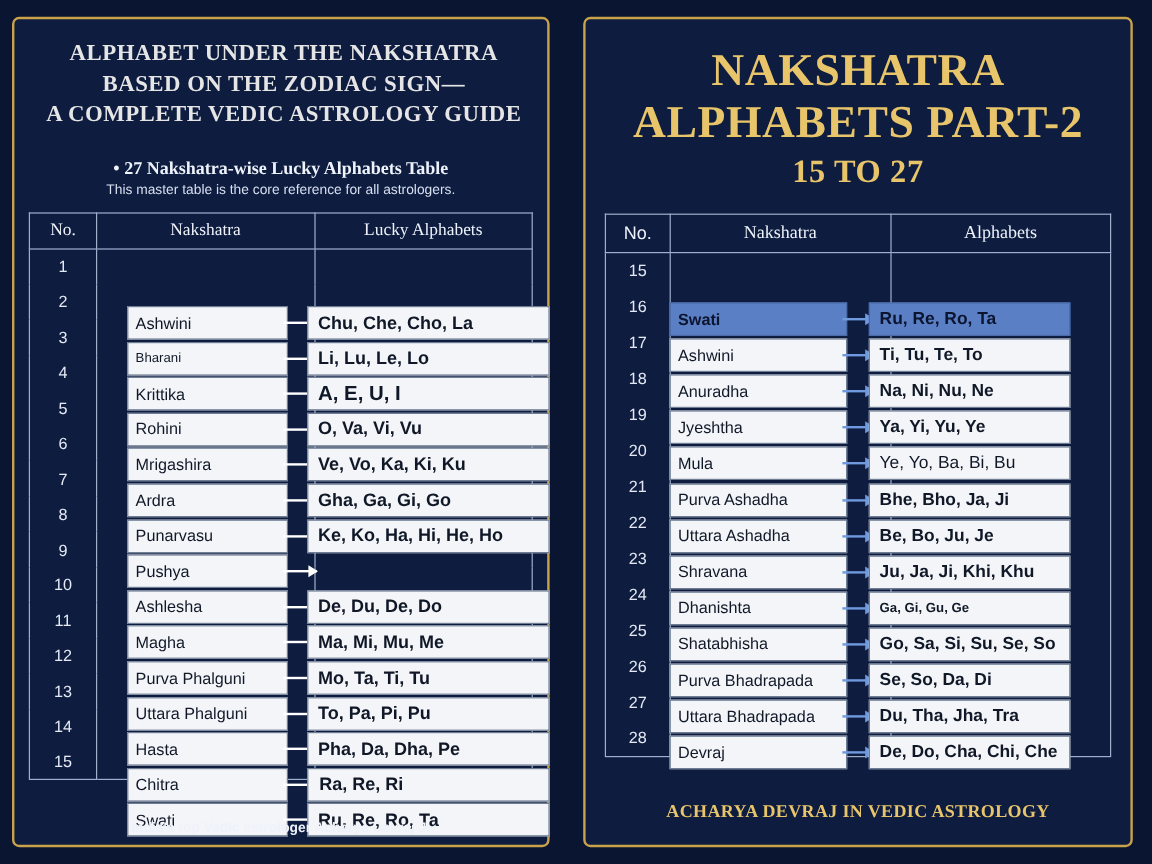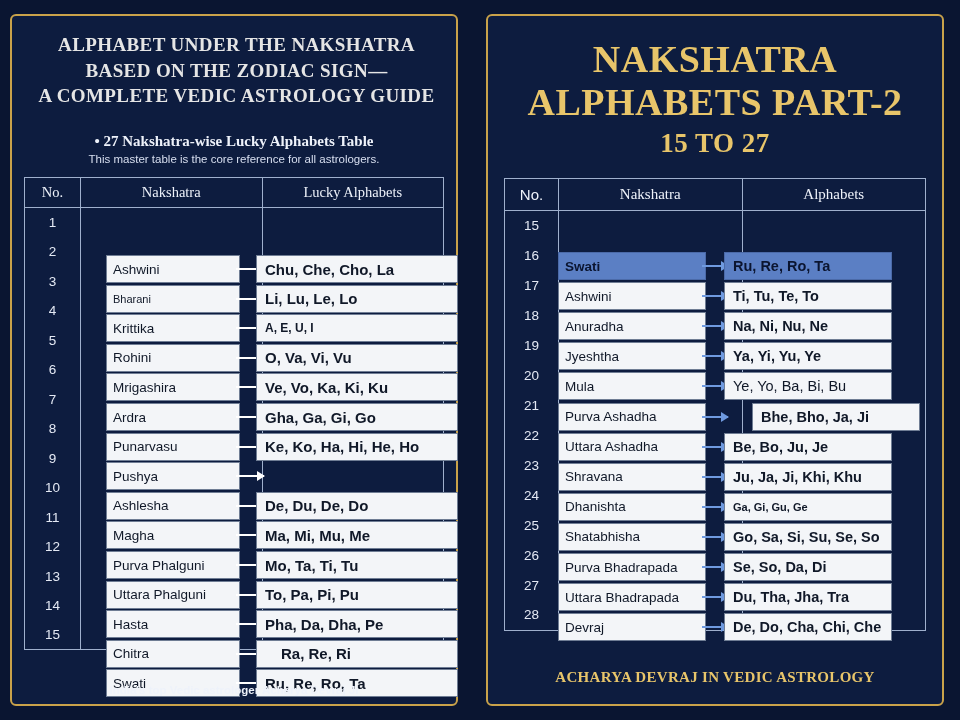--- a/index.html
+++ b/index.html
@@ -286,21 +286,21 @@
 
     <div id="left-overlay" style="position:absolute;left:0;top:0;width:100%;height:100%;pointer-events:none;">
         <div class="wbox" style="left: 94px; top: 239px; width: 134px; height: 28px; font-size: 13.5px; padding-left: 6px;">Ashwini</div>
         <div class="arrow" style="left: 224px; top: 252px; width: 28px;"></div>
         <div class="wbox" style="left: 244px; top: 239px; width: 202px; height: 28px; font-size: 15px; font-weight: bold; padding-left: 8px;">Chu, Che, Cho, La</div>
         <div class="wbox" style="left: 94px; top: 268.6px; width: 134px; height: 28px; font-size: 11px; padding-left: 6px;">Bharani</div>
         <div class="arrow" style="left: 224px; top: 281.6px; width: 28px;"></div>
         <div class="wbox" style="left: 244px; top: 268.6px; width: 202px; height: 28px; font-size: 15px; font-weight: bold; padding-left: 8px;">Li, Lu, Le, Lo</div>
         <div class="wbox" style="left: 94px; top: 298.2px; width: 134px; height: 28px; font-size: 13.5px; padding-left: 6px;">Krittika</div>
         <div class="arrow" style="left: 224px; top: 311.2px; width: 28px;"></div>
-        <div class="wbox" style="left: 244px; top: 298.2px; width: 202px; height: 28px; font-size: 12px; font-weight: bold; padding-left: 8px; text-align: center;">A, E, U, I</div>
+        <div class="wbox" style="left: 244px; top: 298.2px; width: 202px; height: 28px; font-size: 17px; font-weight: bold; padding-left: 8px; text-align: center;">A, E, U, I</div>
         <div class="wbox" style="left: 94px; top: 327.8px; width: 134px; height: 28px; font-size: 13.5px; padding-left: 6px;">Rohini</div>
         <div class="arrow" style="left: 224px; top: 340.8px; width: 28px;"></div>
         <div class="wbox" style="left: 244px; top: 327.8px; width: 202px; height: 28px; font-size: 15px; font-weight: bold; padding-left: 8px;">O, Va, Vi, Vu</div>
         <div class="wbox" style="left: 94px; top: 357.4px; width: 134px; height: 28px; font-size: 13.5px; padding-left: 6px; text-align: right;">Mrigashira</div>
         <div class="arrow" style="left: 224px; top: 370.4px; width: 28px;"></div>
         <div class="wbox" style="left: 244px; top: 357.4px; width: 202px; height: 28px; font-size: 15px; font-weight: bold; padding-left: 8px;">Ve, Vo, Ka, Ki, Ku</div>
         <div class="wbox" style="left: 94px; top: 387px; width: 134px; height: 28px; font-size: 13.5px; padding-left: 6px;">Ardra</div>
         <div class="arrow" style="left: 224px; top: 400px; width: 28px;"></div>
         <div class="wbox" style="left: 244px; top: 387px; width: 202px; height: 28px; font-size: 15px; font-weight: bold; padding-left: 8px;">Gha, Ga, Gi, Go</div>
         <div class="wbox" style="left: 94px; top: 416.6px; width: 134px; height: 28px; font-size: 13.5px; padding-left: 6px;">Punarvasu</div>
@@ -318,21 +318,21 @@
         <div class="arrow" style="left: 224px; top: 548px; width: 28px;"></div>
         <div class="wbox" style="left: 244px; top: 535px; width: 202px; height: 28px; font-size: 15px; font-weight: bold; padding-left: 8px;">Mo, Ta, Ti, Tu</div>
         <div class="wbox" style="left: 94px; top: 564.6px; width: 134px; height: 28px; font-size: 13.5px; padding-left: 6px;">Uttara Phalguni</div>
         <div class="arrow" style="left: 224px; top: 577.6px; width: 28px;"></div>
         <div class="wbox" style="left: 244px; top: 564.6px; width: 202px; height: 28px; font-size: 15px; font-weight: bold; padding-left: 8px;">To, Pa, Pi, Pu</div>
         <div class="wbox" style="left: 94px; top: 594.2px; width: 134px; height: 28px; font-size: 13.5px; padding-left: 6px;">Hasta</div>
         <div class="arrow" style="left: 224px; top: 607.2px; width: 28px;"></div>
         <div class="wbox" style="left: 244px; top: 594.2px; width: 202px; height: 28px; font-size: 15px; font-weight: bold; padding-left: 8px;">Pha, Da, Dha, Pe</div>
         <div class="wbox" style="left: 94px; top: 623.8px; width: 134px; height: 28px; font-size: 13.5px; padding-left: 6px;">Chitra</div>
         <div class="arrow" style="left: 224px; top: 636.8px; width: 28px;"></div>
-        <div class="wbox" style="left: 244px; top: 623.8px; width: 202px; height: 28px; font-size: 15px; font-weight: bold; padding-left: 24px;">Ra, Re, Ri</div>
+        <div class="wbox" style="left: 244px; top: 623.8px; width: 202px; height: 28px; font-size: 15px; font-weight: bold; padding-left: 9px;">Ra, Re, Ri</div>
         <div class="wbox" style="left: 94px; top: 653.4px; width: 134px; height: 28px; font-size: 13.5px; padding-left: 6px;">Swati</div>
         <div class="arrow" style="left: 224px; top: 666.4px; width: 28px;"></div>
         <div class="wbox" style="left: 244px; top: 653.4px; width: 202px; height: 28px; font-size: 15px; font-weight: bold; padding-left: 8px;">Ru, Re, Ro, Ta</div>
       </div>
 
     <div class="l-footer">India's top Vedic astrologer Acharya Devraj Ji</div>
   </div>
 
   <div class="panel panel-right">
     <div class="r-title">
@@ -434,21 +434,21 @@
         <div class="arrow" style="left: 214px; top: 309.2px; width: 26px; background: rgb(111, 154, 224); --a: 1;"></div>
         <div class="wbox" style="left: 236px; top: 296.2px; width: 168px; height: 28px; font-size: 14.5px; font-weight: bold; padding-left: 8px;">Na, Ni, Nu, Ne</div>
         <div class="wbox" style="left: 70px; top: 326.3px; width: 148px; height: 28px; font-size: 13.5px; padding-left: 6px;">Jyeshtha</div>
         <div class="arrow" style="left: 214px; top: 339.3px; width: 26px; background: rgb(111, 154, 224); --a: 1;"></div>
         <div class="wbox" style="left: 236px; top: 326.3px; width: 168px; height: 28px; font-size: 14.5px; font-weight: bold; padding-left: 8px;">Ya, Yi, Yu, Ye</div>
         <div class="wbox" style="left: 70px; top: 356.4px; width: 148px; height: 28px; font-size: 13.5px; padding-left: 6px;">Mula</div>
         <div class="arrow" style="left: 214px; top: 369.4px; width: 26px; background: rgb(111, 154, 224); --a: 1;"></div>
         <div class="wbox" style="left: 236px; top: 356.4px; width: 168px; height: 28px; font-size: 14.5px; font-weight: normal; padding-left: 8px;">Ye, Yo, Ba, Bi, Bu</div>
         <div class="wbox" style="left: 70px; top: 386.5px; width: 148px; height: 28px; font-size: 13.5px; padding-left: 6px;">Purva Ashadha</div>
         <div class="arrow" style="left: 214px; top: 399.5px; width: 26px; background: rgb(111, 154, 224); --a: 1;"></div>
-        <div class="wbox" style="left: 236px; top: 386.5px; width: 168px; height: 28px; font-size: 14.5px; font-weight: bold; padding-left: 8px; margin-left: 28px;">Bhe, Bho, Ja, Ji</div>
+        <div class="wbox" style="left: 236px; top: 386.5px; width: 168px; height: 28px; font-size: 14.5px; font-weight: bold; padding-left: 8px;">Bhe, Bho, Ja, Ji</div>
         <div class="wbox" style="left: 70px; top: 416.6px; width: 148px; height: 28px; font-size: 13.5px; padding-left: 6px;">Uttara Ashadha</div>
         <div class="arrow" style="left: 214px; top: 429.6px; width: 26px; background: rgb(111, 154, 224); --a: 1;"></div>
         <div class="wbox" style="left: 236px; top: 416.6px; width: 168px; height: 28px; font-size: 14.5px; font-weight: bold; padding-left: 8px;">Be, Bo, Ju, Je</div>
         <div class="wbox" style="left: 70px; top: 446.7px; width: 148px; height: 28px; font-size: 13.5px; padding-left: 6px;">Shravana</div>
         <div class="arrow" style="left: 214px; top: 459.7px; width: 26px; background: rgb(111, 154, 224); --a: 1;"></div>
         <div class="wbox" style="left: 236px; top: 446.7px; width: 168px; height: 28px; font-size: 14.5px; font-weight: bold; padding-left: 8px;">Ju, Ja, Ji, Khi, Khu</div>
         <div class="wbox" style="left: 70px; top: 476.8px; width: 148px; height: 28px; font-size: 13.5px; padding-left: 6px;">Dhanishta</div>
         <div class="arrow" style="left: 214px; top: 489.8px; width: 26px; background: rgb(111, 154, 224); --a: 1;"></div>
         <div class="wbox" style="left: 236px; top: 476.8px; width: 168px; height: 28px; font-size: 11px; font-weight: bold; padding-left: 8px;">Ga, Gi, Gu, Ge</div>
         <div class="wbox" style="left: 70px; top: 506.9px; width: 148px; height: 28px; font-size: 13.5px; padding-left: 6px;">Shatabhisha</div>

